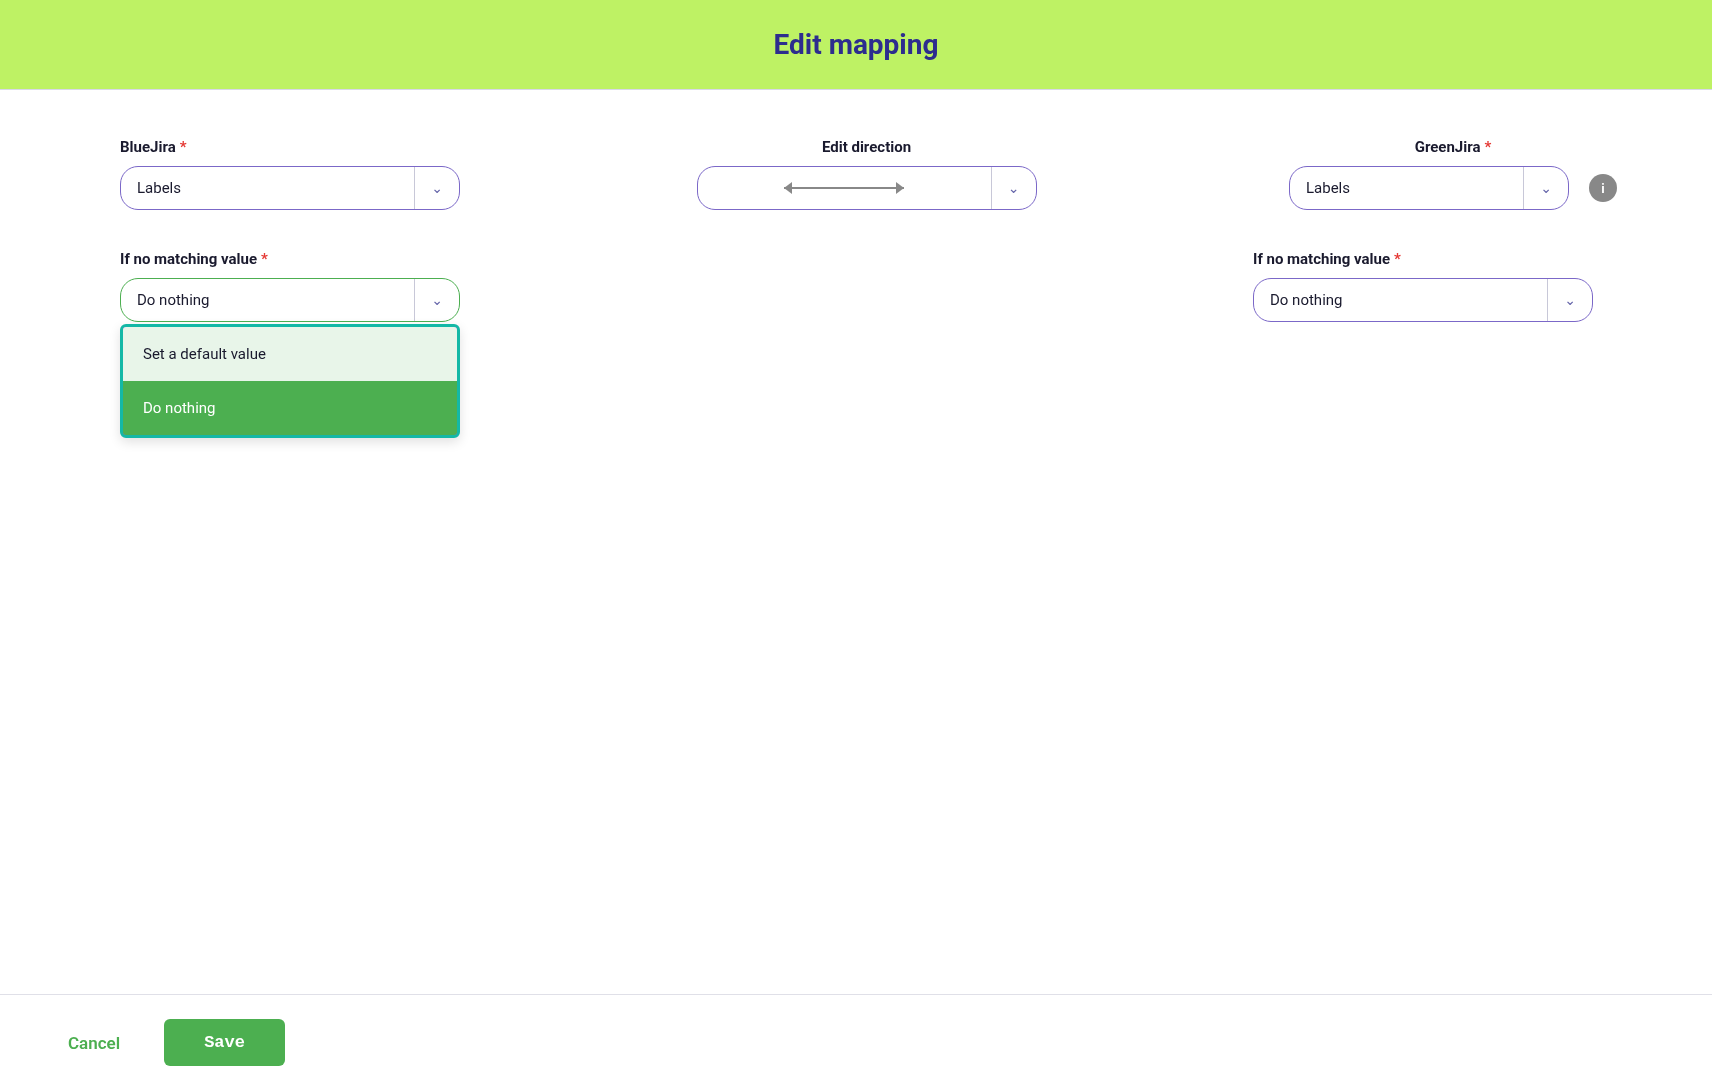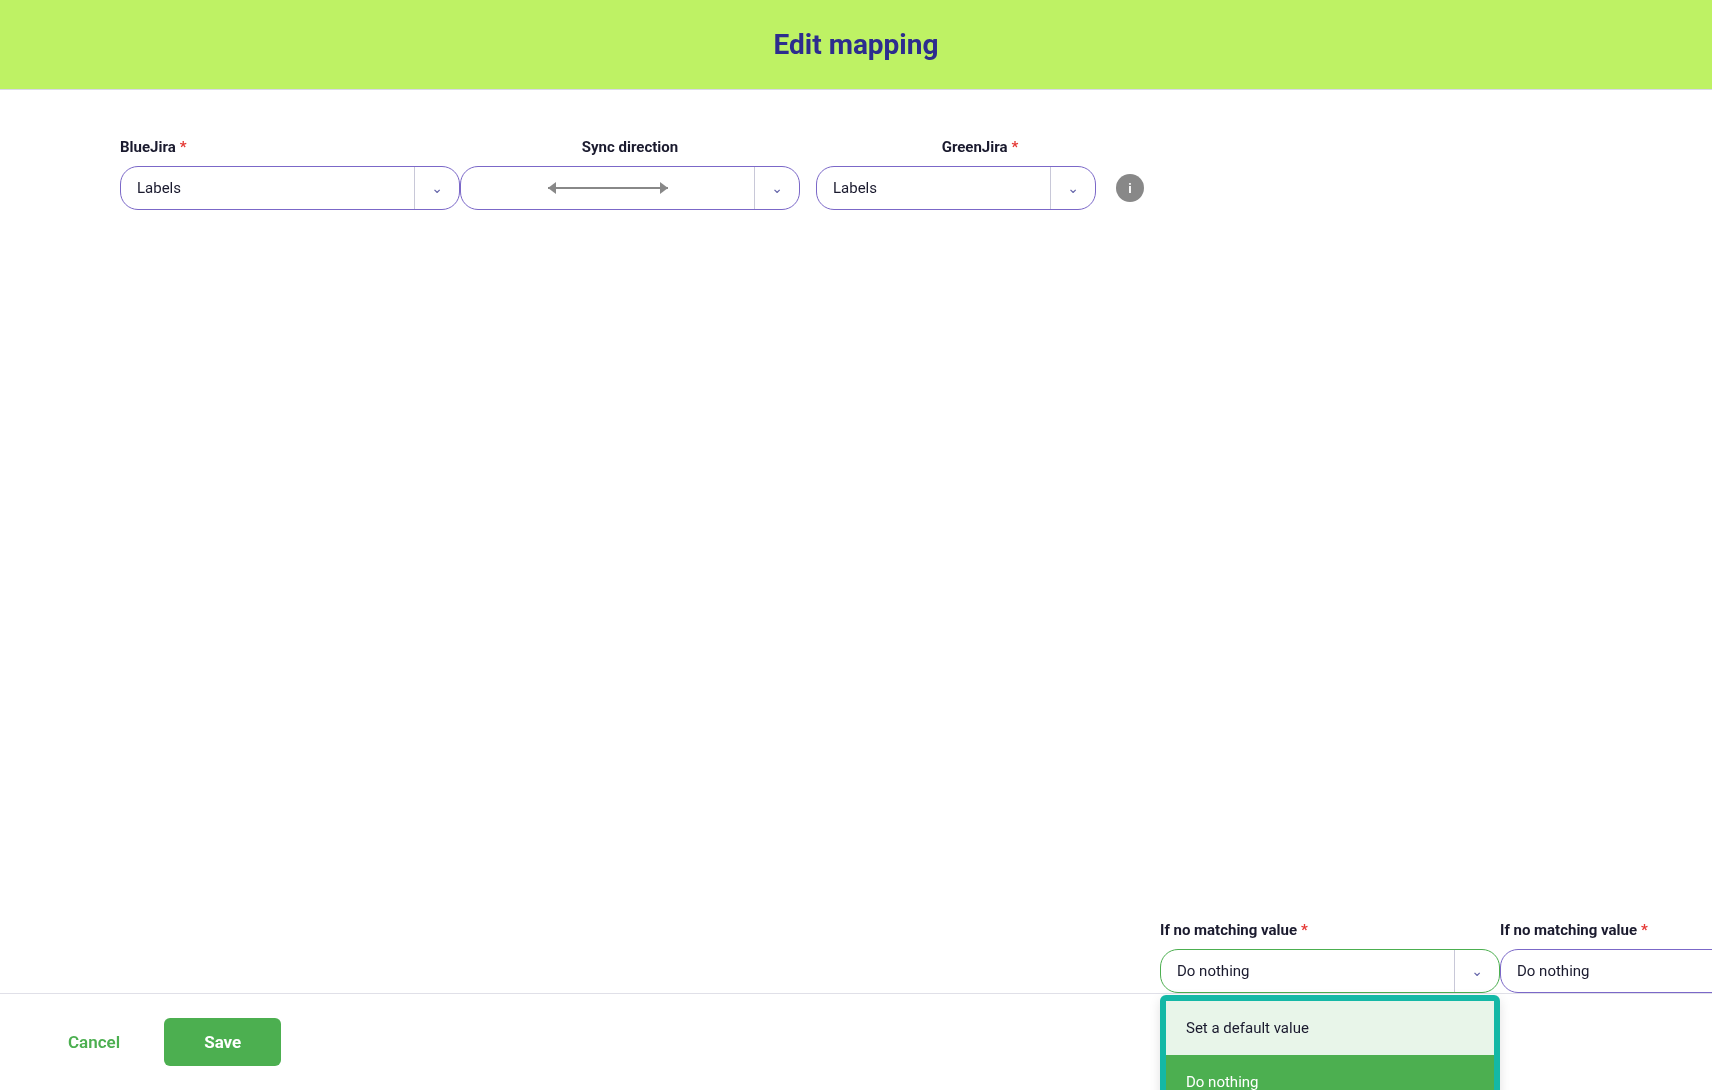--- a/index.html
+++ b/index.html
@@ -30,22 +30,22 @@
       font-size: 28px;
       font-weight: 700;
       color: #2d2d8e;
     }
 
     .modal-content {
       background: #fff;
       width: 100%;
       flex: 1;
       display: flex;
-      flex-direction: row;
-      padding: 48px 100px 0 120px;
+      flex-direction: column;
+      padding: 48px 79px 0 120px;
       position: relative;
     }
 
     .fields-row {
       display: flex;
       align-items: flex-start;
       gap: 0;
       width: 100%;
       justify-content: space-between;
       margin-bottom: 40px;
@@ -205,21 +205,21 @@
       gap: 10px;
       margin-right: 40px;
     }
 
     .dropdown-menu {
       position: absolute;
       top: calc(100% + 2px);
       left: 0;
       width: 340px;
       background: #8b5cf6;
-      border: 6px solid #14b8a6;
+      border: 3px solid #14b8a6;
       border-radius: 6px;
       box-shadow: 0 4px 12px rgba(0,0,0,0.12);
       z-index: 100;
       overflow: hidden;
     }
 
     .dropdown-item {
       padding: 18px 20px;
       font-size: 15px;
       color: #1a1a2e;
@@ -258,20 +258,21 @@
 
     .save-btn {
       background: #4caf50;
       border: none;
       color: #fff;
       font-size: 17px;
       font-weight: 700;
       cursor: pointer;
       padding: 14px 40px;
       border-radius: 6px;
+      font-family: Liberation Mono, monospace;
     }
 
     .right-select-row {
       display: flex;
       align-items: center;
       gap: 10px;
     }
   </style>
 </head>
 <body>
@@ -291,21 +292,21 @@
       <div class="select-wrapper">
         <span class="select-value">Labels</span>
         <div class="select-divider"></div>
         <div class="select-chevron">
           <span class="chevron-icon">⌄</span>
         </div>
       </div>
     </div>
 
     <div class="field-group center">
-      <div class="field-label">Sync direction</div>
+      <div class="field-label">Edit direction</div>
       <div class="select-wrapper sync-direction-select">
         <div class="sync-arrow">
           <div class="arrow-line"></div>
         </div>
         <div class="select-divider"></div>
         <div class="select-chevron">
           <span class="chevron-icon">⌄</span>
         </div>
       </div>
     </div>

